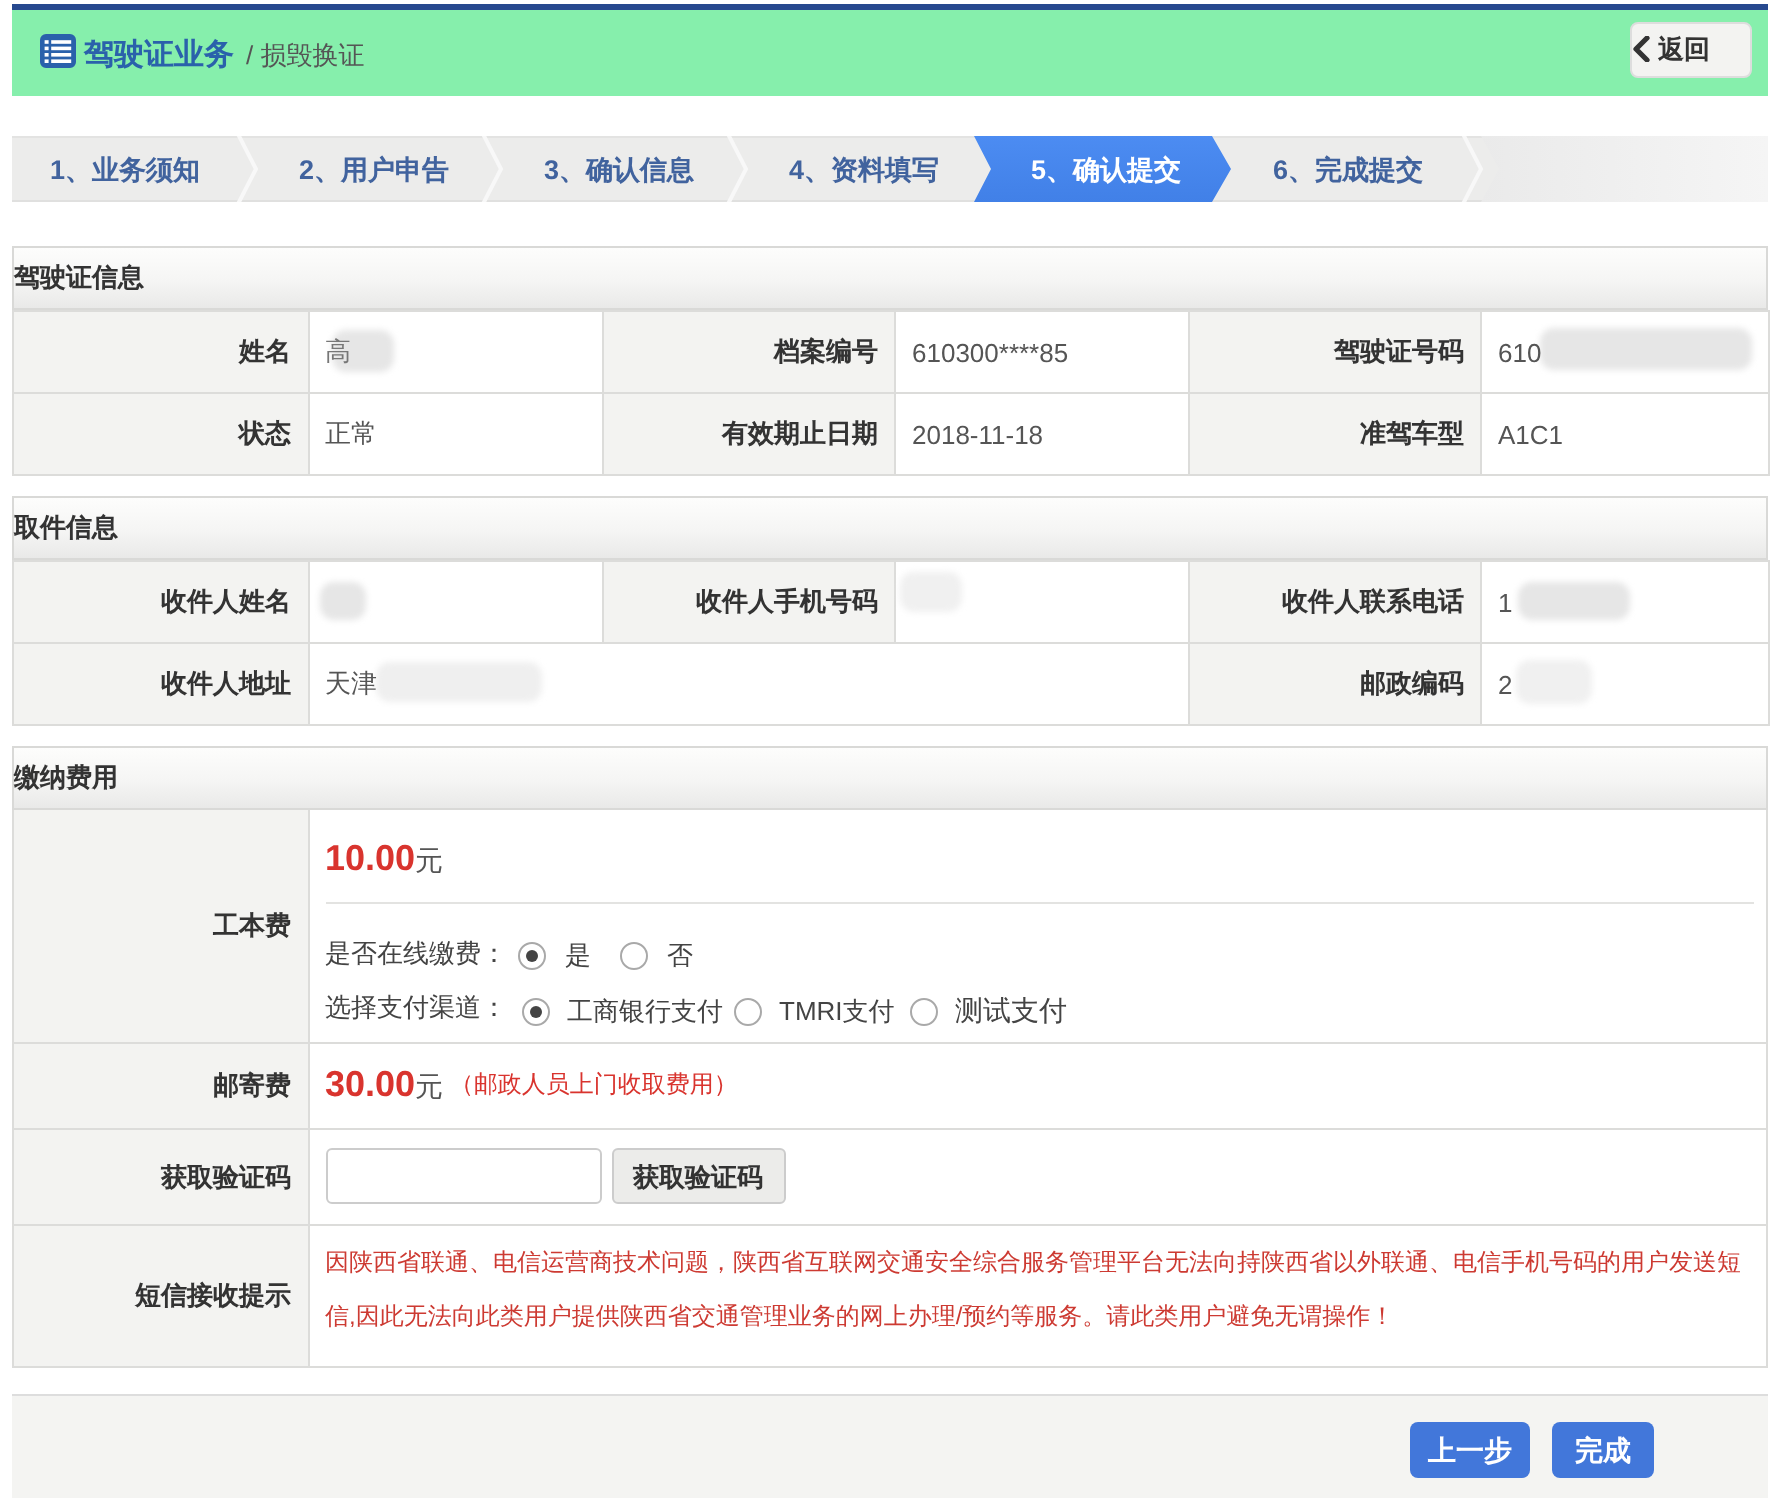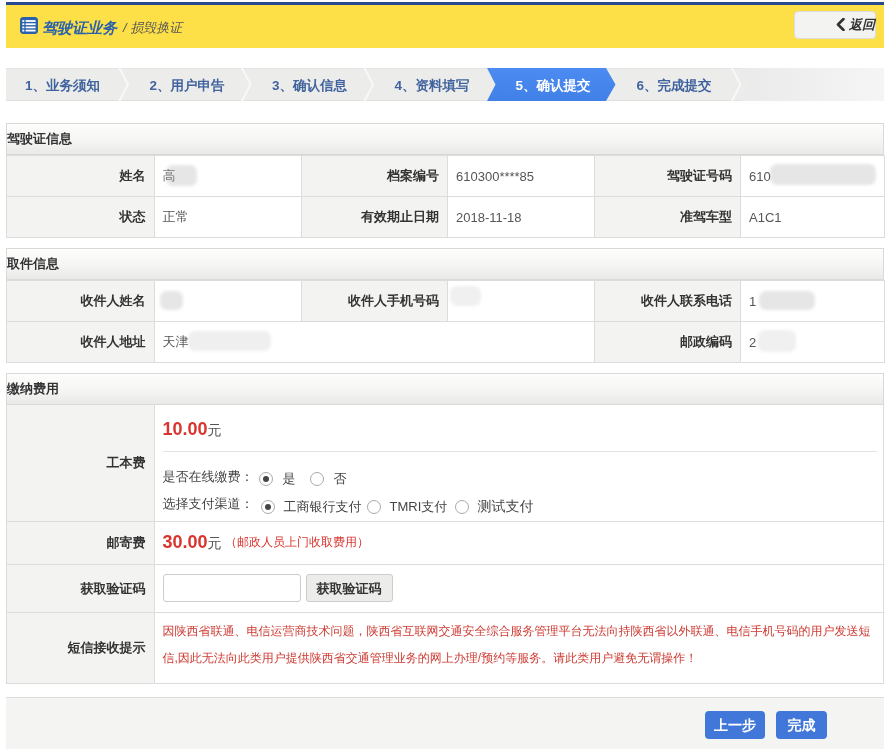--- a/index.html
+++ b/index.html
@@ -1,24 +1,24 @@
 <!DOCTYPE html>
 <html><head>
 <meta charset="utf-8">
 <style>
 * { margin:0; padding:0; box-sizing:border-box; }
 html,body { width:891px; height:756px; background:#fff; font-family:"Liberation Sans",sans-serif; }
 .wrap { position:absolute; left:6px; top:2px; width:878px; }
 
 .topline { height:3px; background:#27498f; }
-.topbar { height:43px; background:#fde047; position:relative;font-style:italic; }
+.topbar { height:43px; background:#86efac; position:relative; }
 .tb-icon { position:absolute; left:14px; top:12px; }
 .tb-title { position:absolute; left:36px; top:0; height:43px; line-height:45px; font-size:15px; font-weight:bold; color:#2a61ab; }
 .tb-sub { position:absolute; left:117px; top:0; height:43px; line-height:45px; font-size:13px; color:#555; }
-.btn-back { position:absolute; right:8px; top:6px; width:82px; height:28px; background:#f3f3f1; border:1px solid #ddd; border-radius:4px; font-size:13px; font-weight:bold; color:#333; text-align:right; line-height:26px; }
+.btn-back { position:absolute; right:8px; top:6px; width:61px; height:28px; background:#f3f3f1; border:1px solid #ddd; border-radius:4px; font-size:13px; font-weight:bold; color:#333; text-align:left; line-height:26px; }
 
 .gap20 { height:20px; } .gap22 { height:22px; } .gap11 { height:10px; } .gap14 { height:13px; }
 .sect-h { height:32px; border:1px solid #d9d9d7; background:linear-gradient(180deg,#fdfdfc 0%,#f5f5f4 55%,#e9e9e8 100%); font-size:13px; font-weight:bold; color:#333; line-height:30px; padding-left:0; }
 table.grid { width:878px; border-collapse:collapse; table-layout:fixed; }
 table.grid td { border:1px solid #dcdcda; height:41px; font-size:13px; padding:0 8px; }
 table.grid { border-top:none; }
 td.lab { background:#f3f3f1; color:#333; font-weight:bold; text-align:right; }
 td.val { background:#fff; color:#555; text-align:left; position:relative; }
 .redact { position:absolute; background:#e6e6e6; border-radius:7px; filter:blur(1.5px); z-index:1; }
 .vt { position:relative; z-index:2; }

